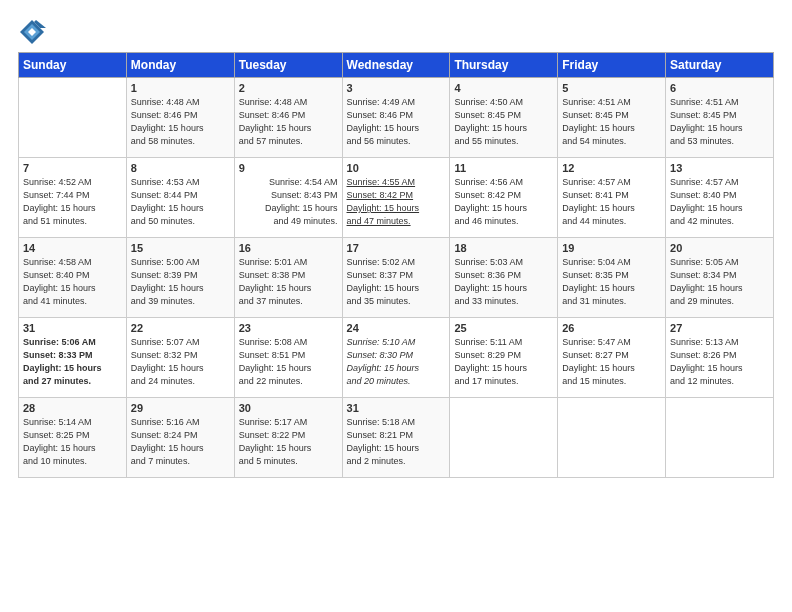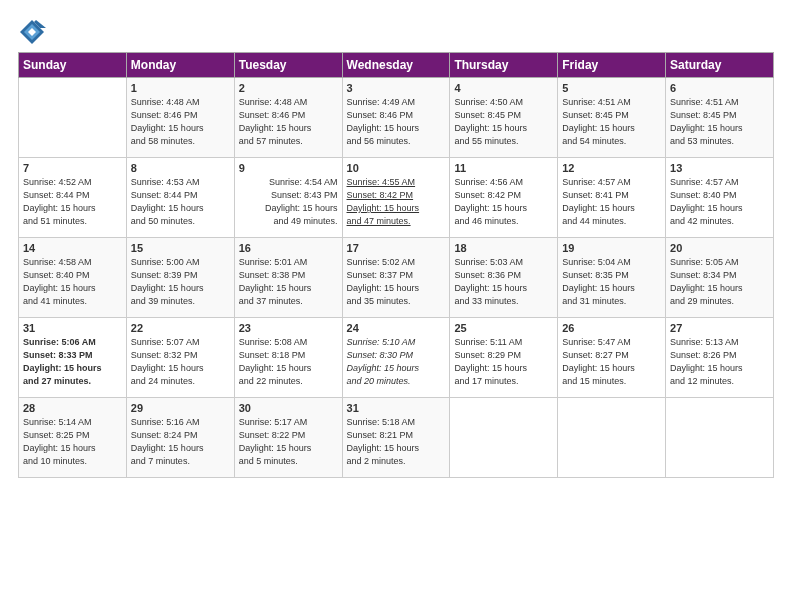--- a/index.html
+++ b/index.html
@@ -56,21 +56,21 @@
     .location {
       font-size: 14px;
       color: #333;
     }
     table {
       width: 100%;
       border-collapse: collapse;
       table-layout: fixed;
     }
     thead tr th {
-      background-color: #701a75;
+      background-color: #1d4ed8;
       color: #fff;
       font-size: 12px;
       font-weight: bold;
       padding: 5px 4px;
       text-align: left;
       border: 1px solid #aaa;
     }
     tbody tr td {
       vertical-align: top;
       font-size: 9.5px;
@@ -176,21 +176,21 @@
             <div class="day-info" style="white-space: pre-line;">Sunrise: 4:51 AM
 Sunset: 8:45 PM
 Daylight: 15 hours
 and 53 minutes.</div>
           </td>
         </tr>
         <tr>
           <td>
             <span class="day-num">7</span>
             <div class="day-info" style="white-space: pre-line;">Sunrise: 4:52 AM
-Sunset: 8:44 PM
+Sunset: 7:44 PM
 Daylight: 15 hours
 and 51 minutes.</div>
           </td>
           <td>
             <span class="day-num">8</span>
             <div class="day-info" style="white-space: pre-line;">Sunrise: 4:53 AM
 Sunset: 8:44 PM
 Daylight: 15 hours
 and 50 minutes.</div>
           </td>
@@ -292,21 +292,21 @@
           <td>
             <span class="day-num">22</span>
             <div class="day-info" style="white-space: pre-line;">Sunrise: 5:07 AM
 Sunset: 8:32 PM
 Daylight: 15 hours
 and 24 minutes.</div>
           </td>
           <td>
             <span class="day-num">23</span>
             <div class="day-info" style="white-space: pre-line;">Sunrise: 5:08 AM
-Sunset: 8:18 PM
+Sunset: 8:51 PM
 Daylight: 15 hours
 and 22 minutes.</div>
           </td>
           <td>
             <span class="day-num">24</span>
             <div class="day-info" style="white-space: pre-line; font-style: italic;">Sunrise: 5:10 AM
 Sunset: 8:30 PM
 Daylight: 15 hours
 and 20 minutes.</div>
           </td>

